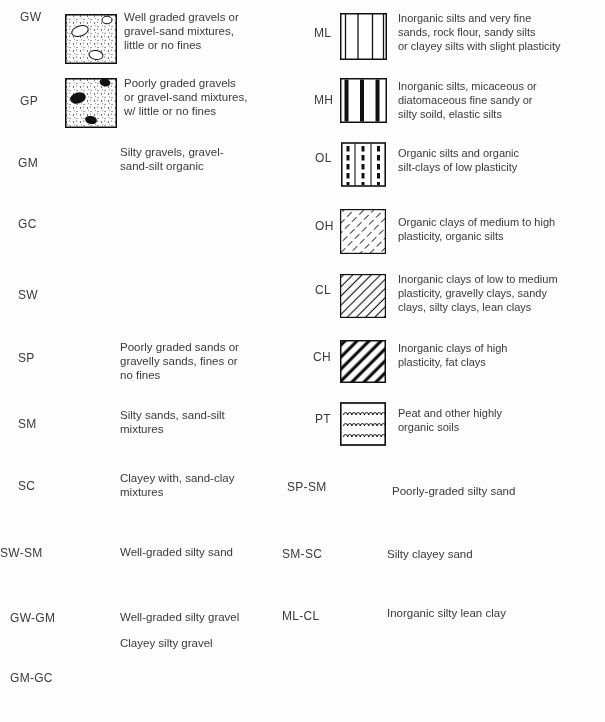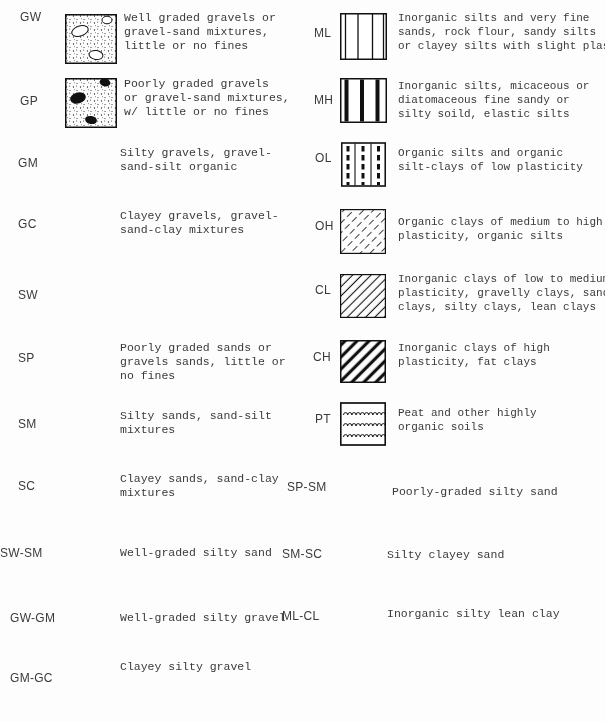--- a/index.html
+++ b/index.html
@@ -19,21 +19,20 @@
     color:#3a3a3a;
     white-space:nowrap;
   }
   .desc{
     position:absolute;
     font-size:11.5px;
     line-height:13.8px;
     color:#3a3a3a;
     white-space:pre-line;
     width:280px;
-    font-family:Liberation Mono, monospace;
   }
   .desc.rcol{font-size:11px;line-height:14px;}
   .swatch{position:absolute;line-height:0;}
 </style>
 </head>
 <body>
 
 <div class="canvas">
 
   <div class="code" style="left:20px;top:10px">GW</div>
@@ -80,46 +79,44 @@
   </div>
   <div class="desc" style="left:124px;top:77px">Poorly graded gravels
 or gravel-sand mixtures,
 w/ little or no fines</div>
 
   <div class="code" style="left:18px;top:156px">GM</div>
   <div class="desc" style="left:120px;top:146px">Silty gravels, gravel-
 sand-silt organic</div>
 
   <div class="code" style="left:18px;top:217px">GC</div>
-  <div class="desc" style="left:120px;top:209px">Clayey gravels, gravel-
-sand-clay mixtures</div>
 
   <div class="code" style="left:18px;top:288px">SW</div>
 
   <div class="code" style="left:18px;top:351px">SP</div>
   <div class="desc" style="left:120px;top:341px">Poorly graded sands or
-gravels sands, little or
+gravelly sands, fines or
 no fines</div>
 
   <div class="code" style="left:18px;top:417px">SM</div>
   <div class="desc" style="left:120px;top:409px">Silty sands, sand-silt
 mixtures</div>
 
   <div class="code" style="left:18px;top:479px">SC</div>
-  <div class="desc" style="left:120px;top:472px">Clayey sands, sand-clay
+  <div class="desc" style="left:120px;top:472px">Clayey with, sand-clay
 mixtures</div>
 
   <div class="code" style="left:0;top:546px">SW-SM</div>
   <div class="desc" style="left:120px;top:546px">Well-graded silty sand</div>
 
   <div class="code" style="left:10px;top:611px">GW-GM</div>
   <div class="desc" style="left:120px;top:611px">Well-graded silty gravel</div>
 
   <div class="code" style="left:10px;top:671px">GM-GC</div>
-  <div class="desc" style="left:120px;top:660px">Clayey silty gravel</div>
+  <div class="desc" style="left:120px;top:637px">Clayey silty gravel</div>
 
   <div class="code" style="left:314px;top:26px">ML</div>
   <div class="swatch" style="left:340px;top:13px">
     <svg width="47" height="47" xmlns="http://www.w3.org/2000/svg">
       <rect x="0.75" y="0.75" width="45.5" height="45.5" fill="#fff" stroke="#111" stroke-width="1.5"></rect>
       <g stroke="#111" stroke-width="1.3">
         <line x1="5.5" y1="1" x2="5.5" y2="46"></line>
         <line x1="18" y1="1" x2="18" y2="46"></line>
         <line x1="32.5" y1="1" x2="32.5" y2="46"></line>
         <line x1="43.5" y1="1" x2="43.5" y2="46"></line>

